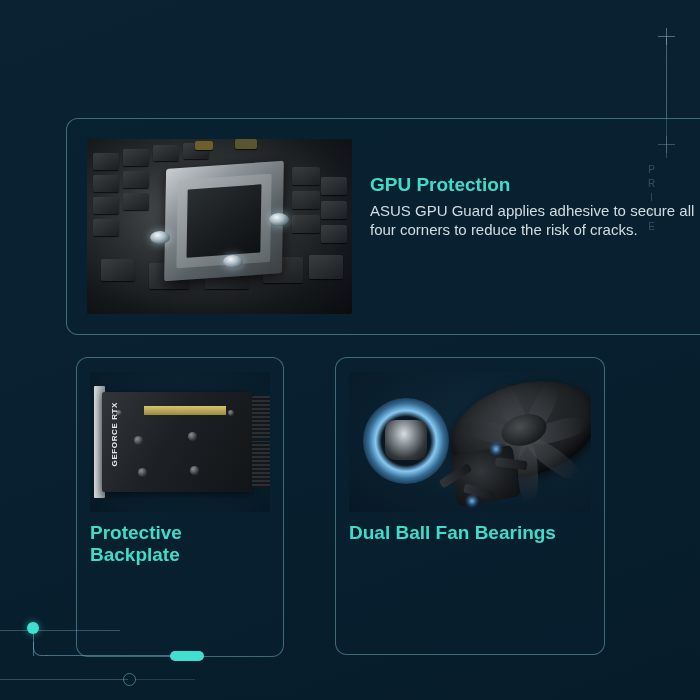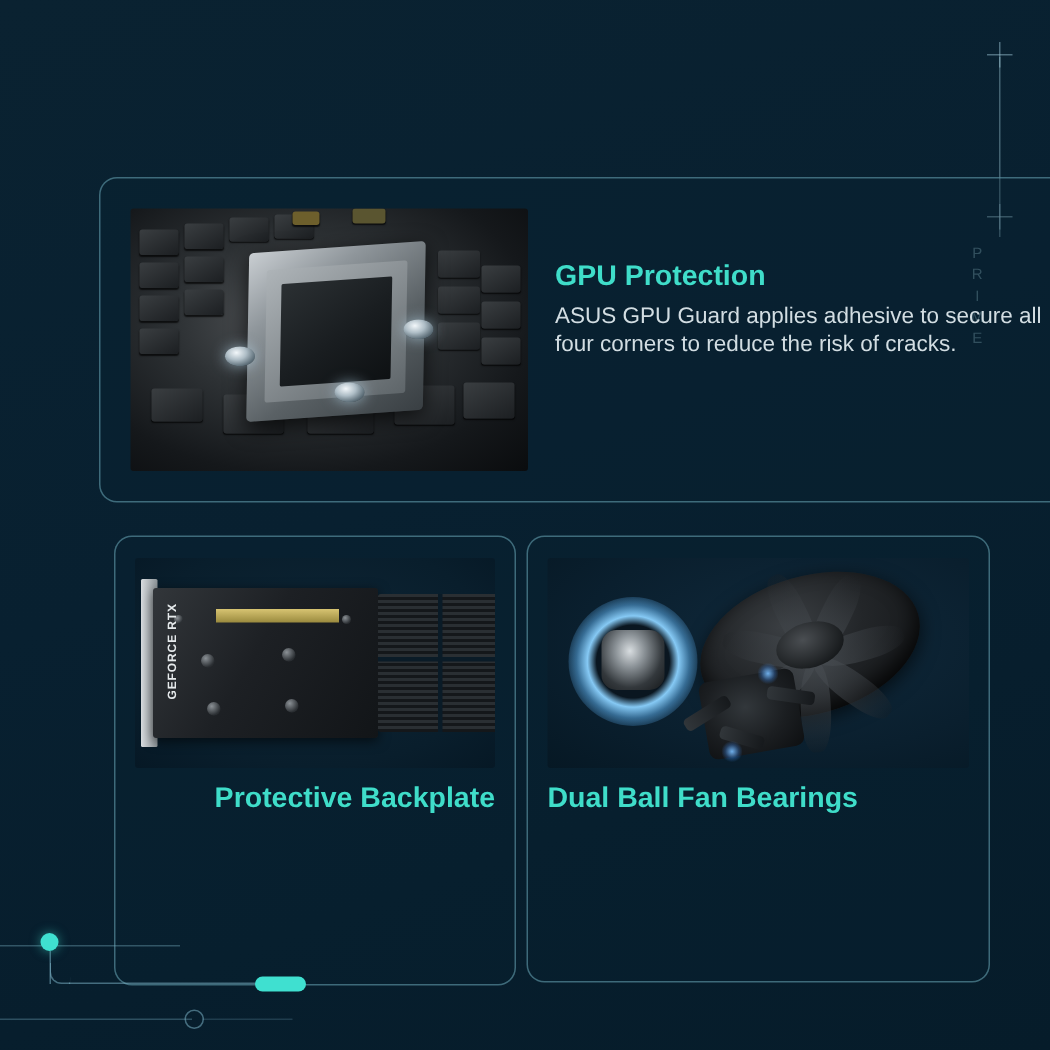--- a/index.html
+++ b/index.html
@@ -73,22 +73,22 @@
   }
 
   
   .card {
     position:absolute;
     border:1px solid rgba(108,170,185,.55);
     border-radius:12px;
     background: rgba(9,34,48,.35);
   }
   #card-gpu       { left:66px;  top:118px; width:657px; height:217px; }
-  #card-backplate { left:76px;  top:357px; width:268px; height:300px;text-align:right; }
-  #card-bearing   { left:351px; top:357px; width:309px; height:298px; }
+  #card-backplate { left:76px;  top:357px; width:208px; height:300px; }
+  #card-bearing   { left:335px; top:357px; width:270px; height:298px; }
 
   .card-inner-row { display:flex; height:100%; padding:20px; gap:18px; }
   .card-inner-col { display:flex; flex-direction:column; height:100%; padding:14px 13px 12px 13px; }
 
   .card-text { padding-top:34px; }
   .card-title {
     color:#3fddc9; font-size:19px; font-weight:700; line-height:1.25;
     margin-bottom:4px;
   }
   .card-body {

